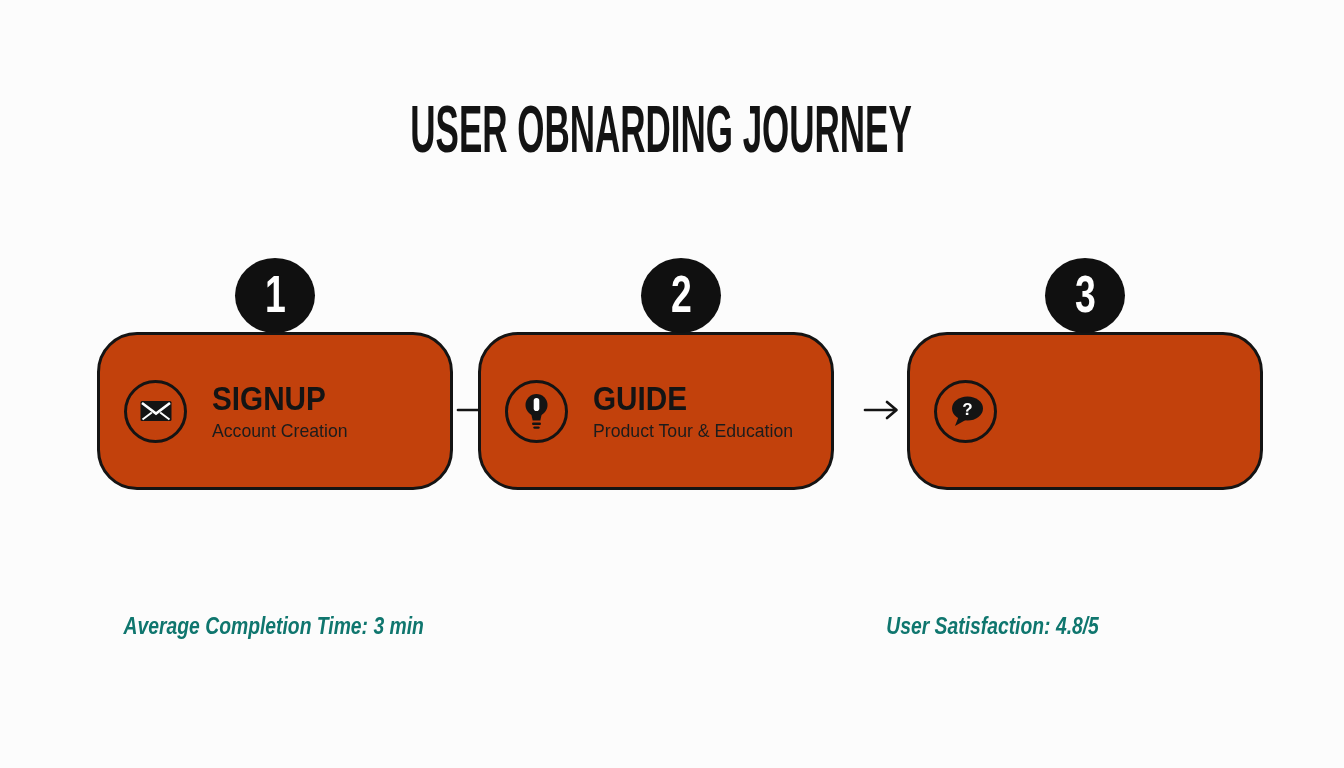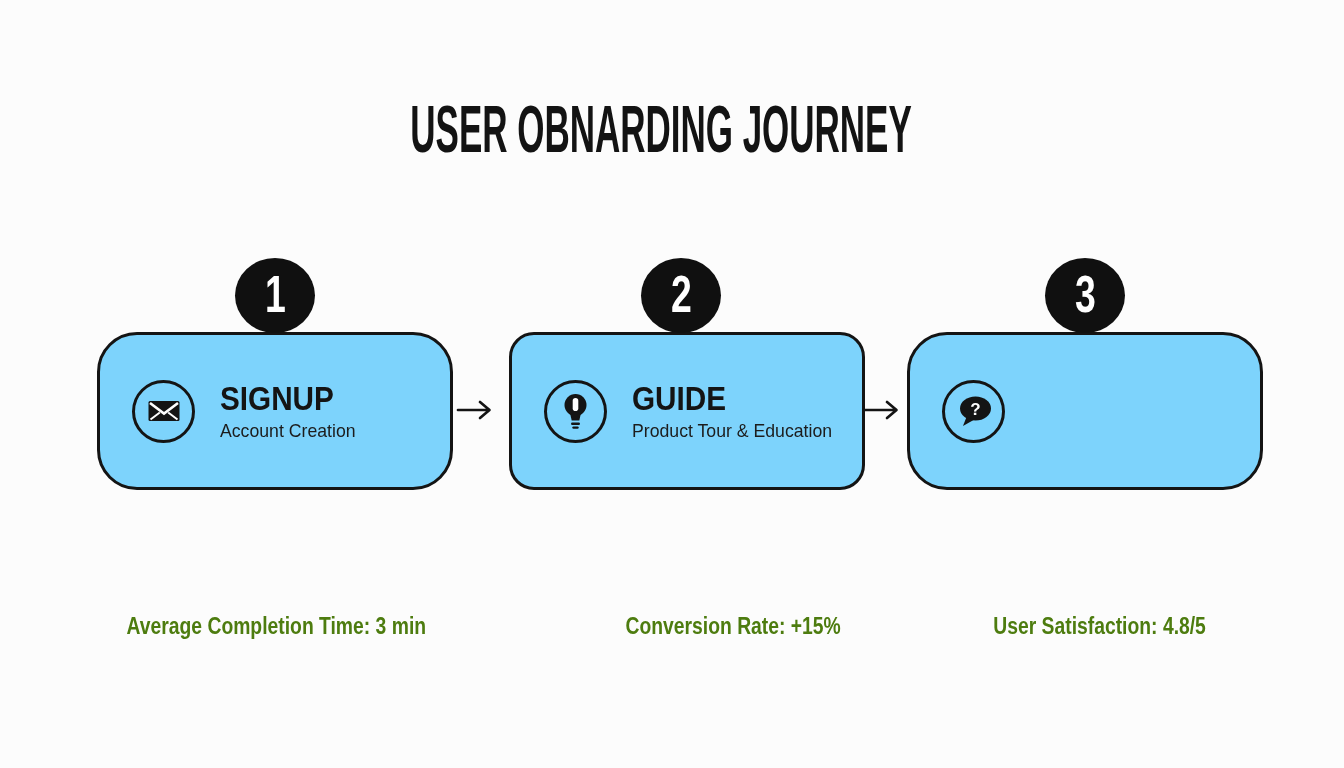--- a/index.html
+++ b/index.html
@@ -25,24 +25,24 @@
   }
   .badge-1 { left: 235px; } .badge-2 { left: 641px; } .badge-3 { left: 1045px; }
   .badge .num {
     color: #ffffff; font-size: 52px; font-weight: 700; line-height: 1;
     display: inline-block; transform: scaleX(0.72); padding-bottom: 3px;
   }
 
   
   .card {
     position: absolute; top: 332px; width: 356px; height: 158px;
-    background: #7dd3fc; border: 3px solid #141414; border-radius: 40px;
-    display: flex; align-items: center; padding-left: 32px; z-index: 2;
+    background: #c2410c; border: 3px solid #141414; border-radius: 40px;
+    display: flex; align-items: center; padding-left: 24px; z-index: 2;
   }
-  .card-1 { left: 97px; } .card-2 { left: 509px; border-radius: 25px; } .card-3 { left: 907px; }
+  .card-1 { left: 97px; } .card-2 { left: 478px; } .card-3 { left: 907px; }
 
   .icon-ring {
     flex: none; width: 63px; height: 63px; border: 3.5px solid #141414; border-radius: 50%;
     display: flex; align-items: center; justify-content: center;
   }
 
   .card-text { margin-left: 25px; display: flex; flex-direction: column; }
   .step-title {
     font-size: 33px; font-weight: 700; line-height: 33px; white-space: nowrap;
     transform: scaleX(0.9); transform-origin: 0 50%; color: #141414;
@@ -52,22 +52,22 @@
     color: #1c1c1c; transform: scaleX(0.93); transform-origin: 0 50%;
   }
   .step-sub.small { font-size: 17.5px; transform: scaleX(0.8); }
 
   
   .arrow { position: absolute; top: 397px; z-index: 1; }
   .arrow-1 { left: 456px; } .arrow-2 { left: 863px; }
 
   
   .stat {
-    position: absolute; top: 612px; width: 360px; text-align: right;
-    font-size: 23px; font-weight: 700; line-height: 28px; white-space: nowrap; color: #4d7c0f;
+    position: absolute; top: 612px; width: 360px; text-align: left;
+    font-size: 23px; font-weight: 700; line-height: 28px; white-space: nowrap; color: #0f766e; font-style: italic;
   }
   .stat .squeeze-s { display: inline-block; transform: scaleX(0.84); transform-origin: 50% 50%; }
   .stat-1 { left: 95px; } .stat-2 { left: 501px; } .stat-3 { left: 866px; }
 </style>
 </head>
 <body>
 
 <div class="canvas">
 
   <h1 class="main-title">
@@ -128,20 +128,17 @@
         <ellipse cx="19.5" cy="13.5" rx="15.5" ry="12" fill="#141414"></ellipse>
         <path d="M10.5 22 L7 31 L18 24.8 Z" fill="#141414"></path>
         <text x="19.5" y="20" text-anchor="middle" font-family="Liberation Sans, sans-serif" font-size="17" font-weight="bold" fill="#fefefe">?</text>
       </svg>
     </div>
   </div>
 
   <div class="stat stat-1">
     <span class="squeeze-s">Average Completion Time: 3 min</span>
   </div>
-  <div class="stat stat-2">
-    <span class="squeeze-s">Conversion Rate: +15%</span>
-  </div>
   <div class="stat stat-3">
     <span class="squeeze-s">User Satisfaction: 4.8/5</span>
   </div>
 
 </div>
 
 </body></html>

